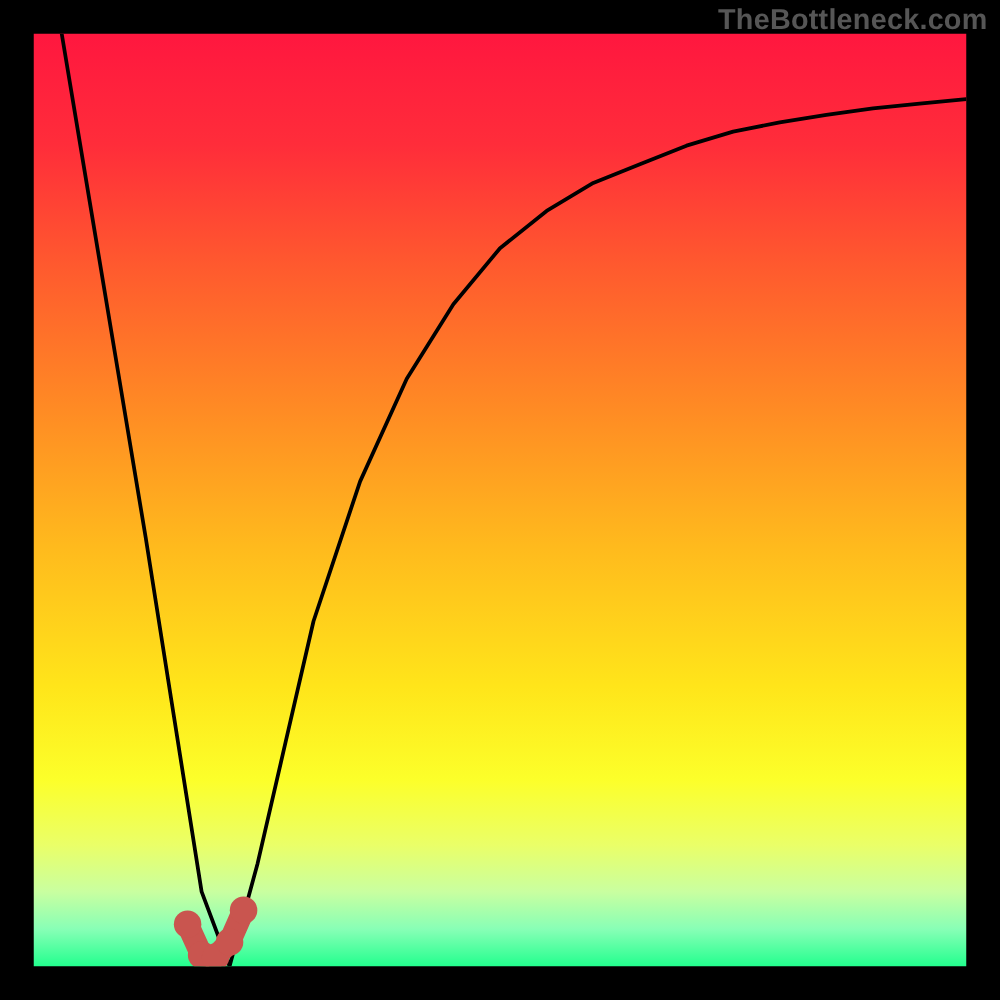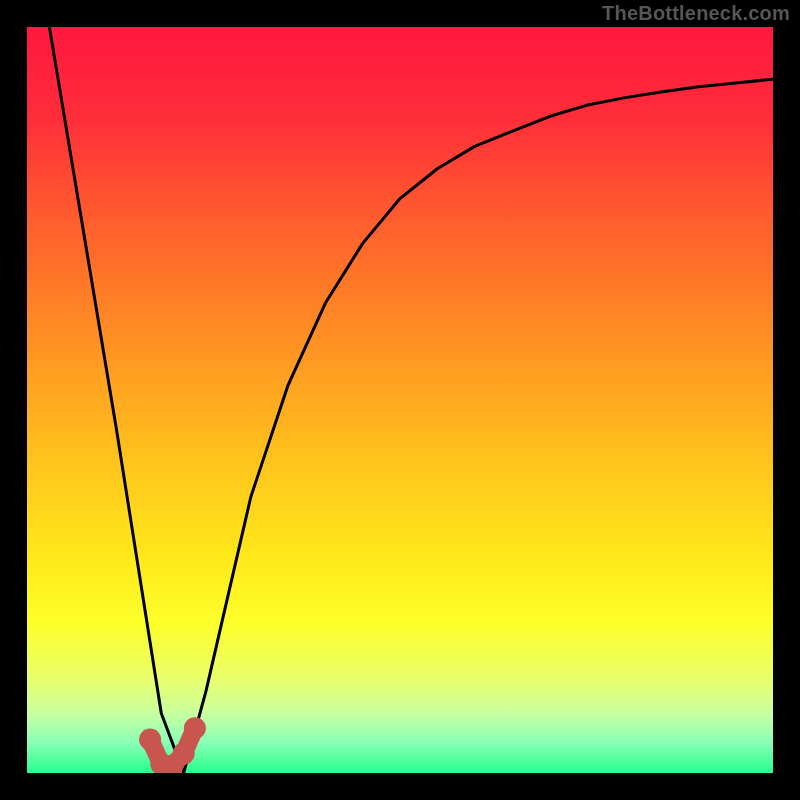--- a/index.html
+++ b/index.html
@@ -13,21 +13,21 @@
   .stage {
     position: relative;
     width: 800px;
     height: 800px;
   }
   .attribution {
     position: absolute;
     top: 2px;
     right: 10px;
     font-family: Arial, Helvetica, sans-serif;
-    font-size: 20px;
+    font-size: 23px;
     font-weight: 600;
     color: #565656;
     letter-spacing: 0.2px;
   }
   svg {
     position: absolute;
     left: 0;
     top: 0;
   }
 </style>

